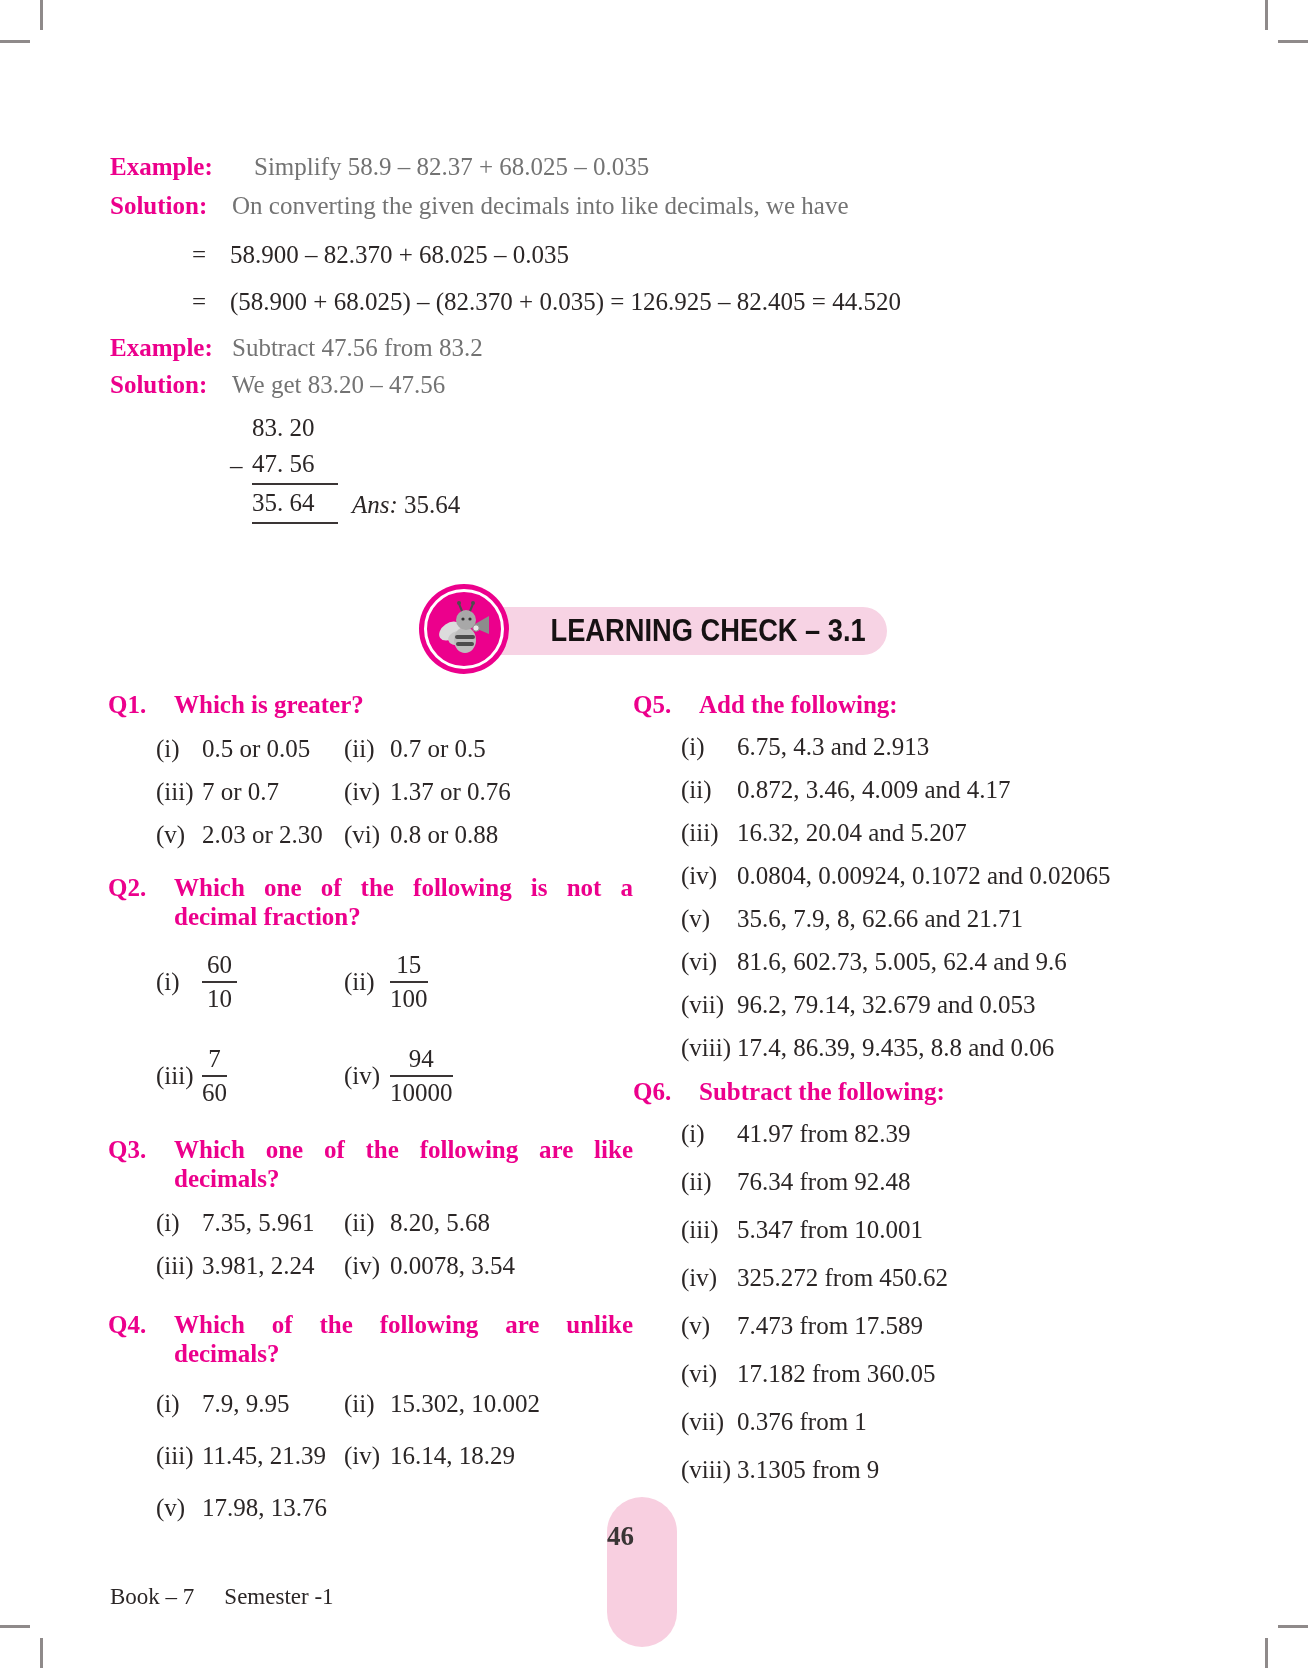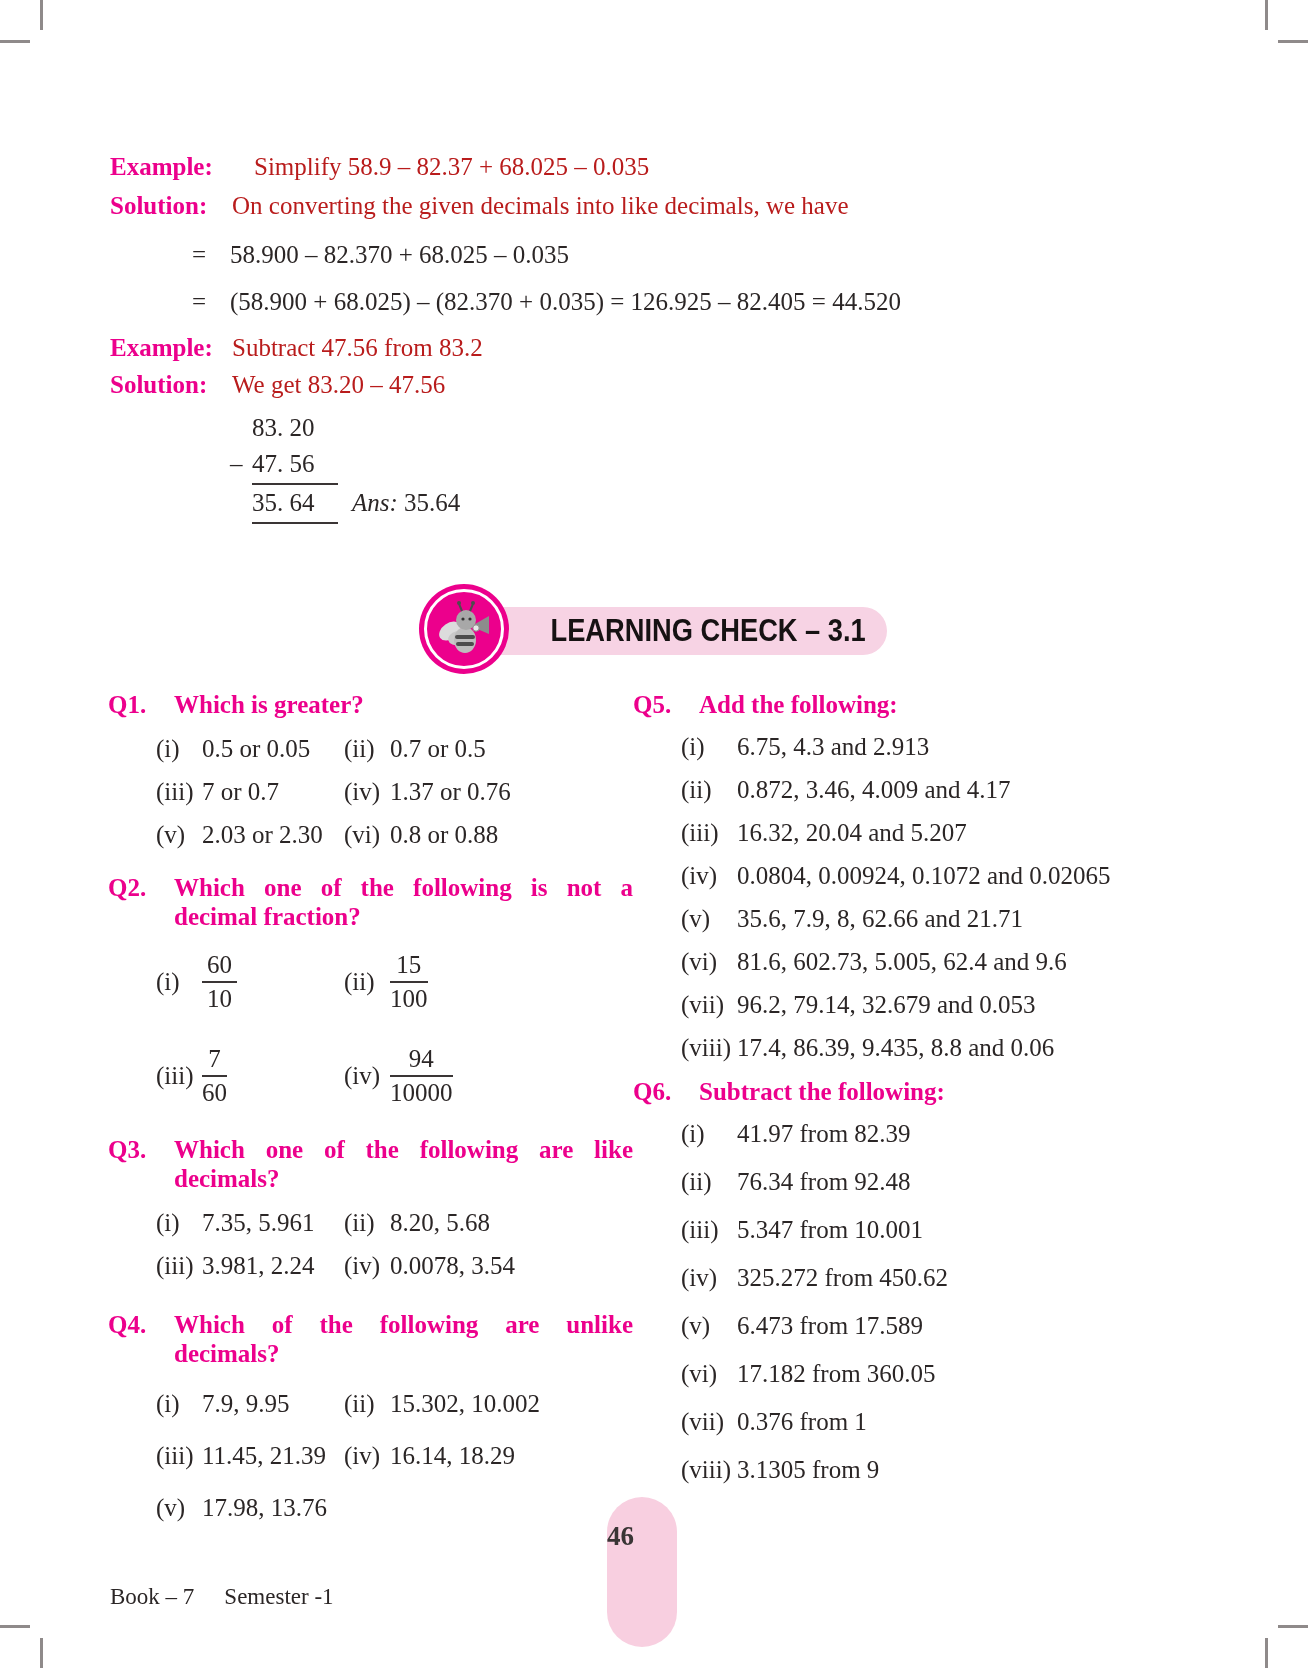--- a/index.html
+++ b/index.html
@@ -9,26 +9,26 @@
     background:#ffffff;
     font-family:"Liberation Serif", serif;
     color:#2b2626;
     overflow:hidden;
   }
   
   .crop{position:absolute;background:#8f8a8a;}
   
   .ex-row{position:absolute;left:110px;display:flex;font-size:25px;line-height:30px;}
   .ex-label{color:#ec008c;font-weight:bold;width:122px;flex:0 0 auto;}
-  .ex-text{color:#b91c1c;}
+  .ex-text{color:#737373;}
   .eq-row{position:absolute;left:192px;display:flex;font-size:25px;line-height:30px;}
   .eq-sign{width:38px;flex:0 0 auto;}
   
   .sub-block{position:absolute;left:230px;top:410px;font-size:25px;line-height:36px;}
-  .sub-row{display:flex;align-items:flex-start;}
+  .sub-row{display:flex;align-items:center;}
   .sub-minus{width:22px;flex:0 0 auto;}
   .sub-num{display:inline-block;width:86px;}
   .sub-underline{border-bottom:2px solid #3a3535;padding-bottom:1px;}
   .sub-ans{margin-left:14px;}
   .sub-ans .ans-label{font-style:italic;}
   
   .banner-rect{
     position:absolute;left:460px;top:607px;width:427px;height:48px;
     background:#f7d3e4;border-radius:26px;
     display:flex;align-items:center;justify-content:flex-end;
@@ -355,21 +355,21 @@
       <div class="item">
           <span class="item-label">(iii)</span>
           <span>5.347 from 10.001</span>
         </div>
       <div class="item">
           <span class="item-label">(iv)</span>
           <span>325.272 from 450.62</span>
         </div>
       <div class="item">
           <span class="item-label">(v)</span>
-          <span>6.473 from 17.589</span>
+          <span>7.473 from 17.589</span>
         </div>
       <div class="item">
           <span class="item-label">(vi)</span>
           <span>17.182 from 360.05</span>
         </div>
       <div class="item">
           <span class="item-label">(vii)</span>
           <span>0.376 from 1</span>
         </div>
       <div class="item">

